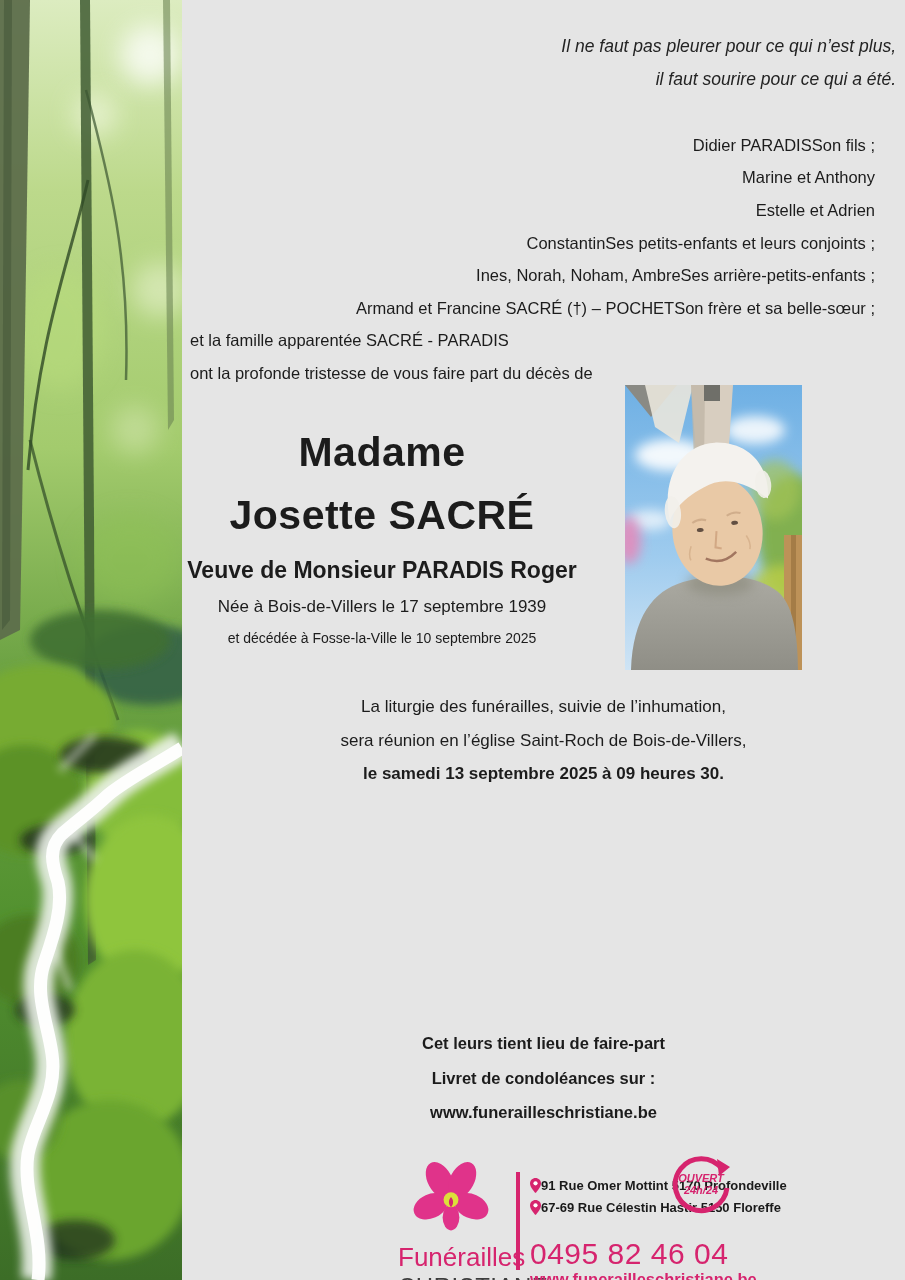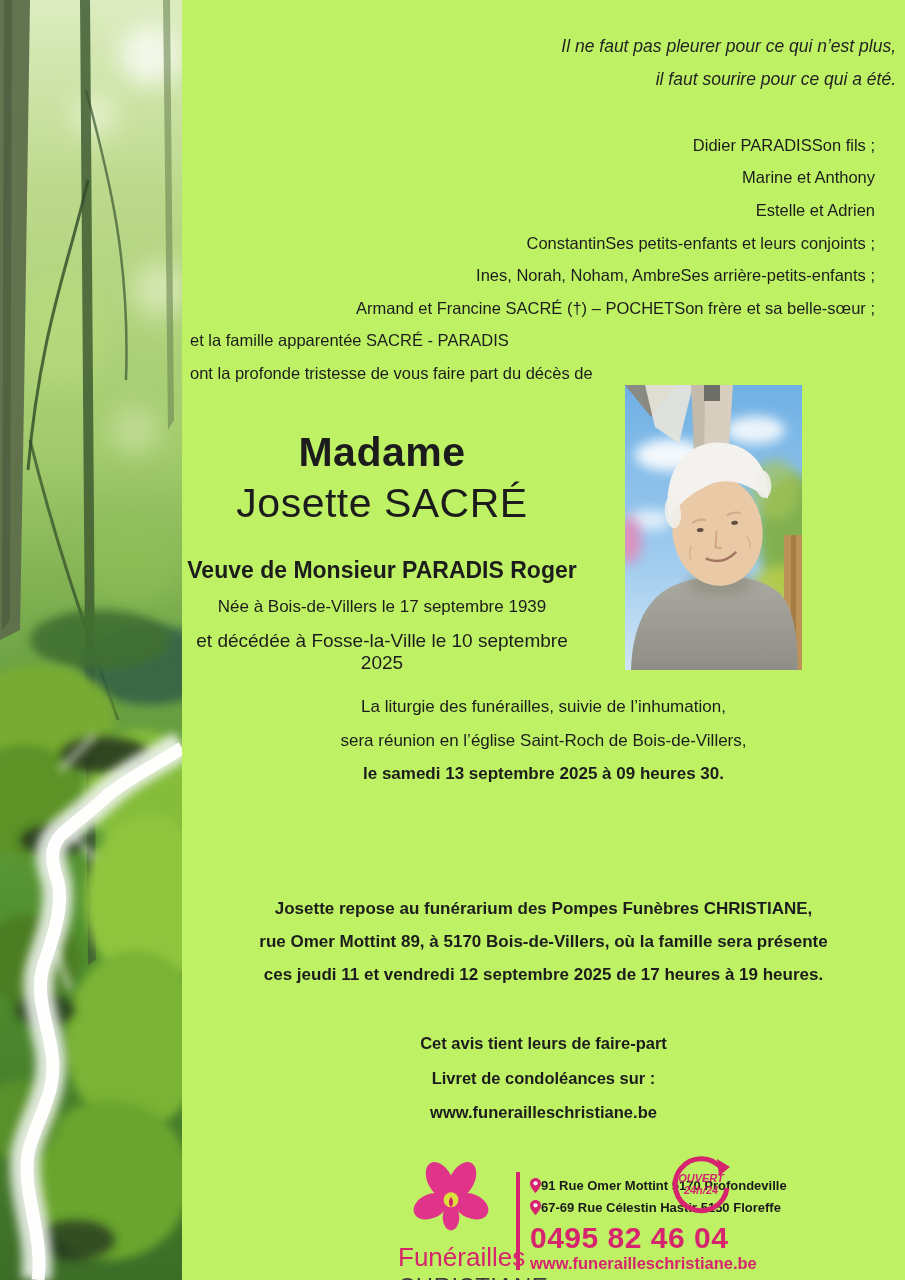--- a/index.html
+++ b/index.html
@@ -1,52 +1,52 @@
 <!DOCTYPE html>
 <html><head>
 <meta charset="utf-8">
 <style>
   html,body{margin:0;padding:0;}
-  .page{position:relative;width:905px;height:1280px;background:#bef264;overflow:hidden;
+  .page{position:relative;width:905px;height:1280px;background:#e5e5e5;overflow:hidden;
         font-family:"Liberation Sans",sans-serif;color:#1c1c1c;}
   .nature-strip{position:absolute;left:0;top:0;width:182px;height:1280px;}
   .content{position:absolute;left:182px;top:0;width:723px;height:1280px;}
 
   .quote{position:absolute;top:30px;right:9px;text-align:right;font-style:italic;
          font-size:17.5px;line-height:33px;color:#232323;}
 
   .family{position:absolute;top:129px;left:8px;right:30px;font-size:16.5px;}
   .family-row{display:flex;justify-content:flex-end;align-items:center;height:32.6px;}
   .family-line{display:flex;align-items:center;height:32.6px;}
 
   .title-row{position:absolute;top:385px;left:0;right:0;height:285px;}
   .title-col{position:absolute;left:0;top:0;width:400px;text-align:center;}
   .t-madame{position:absolute;top:44px;width:100%;font-size:41px;font-weight:bold;letter-spacing:.5px;}
-  .t-name{position:absolute;top:95px;width:100%;font-size:41px;font-weight:normal;letter-spacing:.5px;}
+  .t-name{position:absolute;top:107px;width:100%;font-size:41px;font-weight:bold;letter-spacing:.5px;}
   .t-veuve{position:absolute;top:172px;width:100%;font-size:23px;font-weight:bold;}
   .t-born{position:absolute;top:212px;width:100%;font-size:17px;}
-  .t-died{position:absolute;top:245px;width:100%;font-size:19px;}
+  .t-died{position:absolute;top:245px;width:100%;font-size:14px;}
   .photo{position:absolute;right:103px;top:0;width:177px;height:285px;}
 
   .ceremony{position:absolute;top:690px;left:0;right:0;text-align:center;font-size:17px;line-height:33.5px;}
   .ceremony .bold{font-weight:bold;}
   .meeting{position:absolute;top:829px;left:0;right:0;text-align:center;font-size:17px;}
   .repose{position:absolute;top:892px;left:0;right:0;text-align:center;font-size:17px;
           font-weight:bold;line-height:33px;}
   .notice{position:absolute;top:1026px;left:0;right:0;text-align:center;font-size:16.5px;
           font-weight:bold;line-height:34.5px;}
 
   .footer{position:absolute;top:1152px;left:0;width:723px;height:128px;}
   .brand{position:absolute;left:216px;top:4px;width:105px;text-align:center;}
   .brand-name1{font-size:26px;color:#d6246e;margin-top:2px;}
   .brand-name2{font-size:24px;color:#3d3d3d;letter-spacing:.5px;}
   .f-divider{position:absolute;left:334px;top:20px;width:4px;height:98px;background:#d6246e;}
   .f-right{position:absolute;left:348px;top:22px;}
   .addr{display:flex;align-items:center;font-size:13px;font-weight:bold;color:#1a1a1a;height:22px;}
-  .phone{font-size:30px;font-weight:bold;color:#d6246e;letter-spacing:.5px;margin-top:4px;line-height:32px;}
+  .phone{font-size:30px;font-weight:normal;color:#d6246e;letter-spacing:.5px;margin-top:20px;line-height:32px;}
   .site{font-size:16.5px;font-weight:bold;color:#d6246e;}
   .stamp{position:absolute;left:488px;top:2px;width:62px;height:62px;text-align:right;}
 </style>
 </head>
 <body>
 
 <div class="page">
 
   <div class="nature-strip">
     <svg width="182" height="1280" viewBox="0 0 182 1280" preserveAspectRatio="none">
@@ -200,28 +200,23 @@
       </div>
     </div>
 
     <div class="ceremony">
       <div>La liturgie des funérailles, suivie de l’inhumation,</div>
       <div>sera réunion en l’église Saint-Roch de Bois-de-Villers,</div>
       <div class="bold">le samedi 13 septembre 2025 à 09 heures 30.</div>
     </div>
 
 
-    <div class="repose">
-      <div>Josette repose au funérarium des Pompes Funèbres CHRISTIANE,</div>
-      <div>rue Omer Mottint 89, à 5170 Bois-de-Villers, où la famille sera présente</div>
-      <div>ces jeudi 11 et vendredi 12 septembre 2025 de 17 heures à 19 heures.</div>
-    </div>
 
     <div class="notice">
-      <div>Cet avis tient leurs de faire-part</div>
+      <div>Cet leurs tient lieu de faire-part</div>
       <div>Livret de condoléances sur :</div>
       <div>www.funerailleschristiane.be</div>
     </div>
 
     <div class="footer">
       <div class="brand">
         <svg width="84" height="80" viewBox="0 0 84 86">
           <g fill="#e0338a">
             <ellipse cx="30" cy="26" rx="13" ry="21" transform="rotate(-28 30 26)"></ellipse>
             <ellipse cx="54" cy="26" rx="13" ry="21" transform="rotate(28 54 26)"></ellipse>

